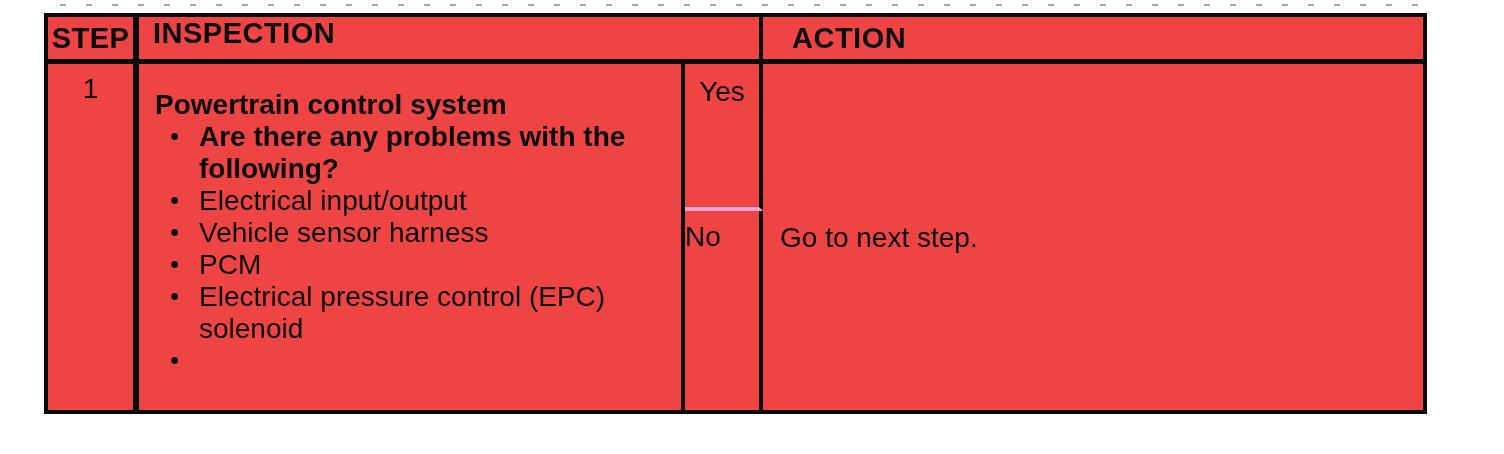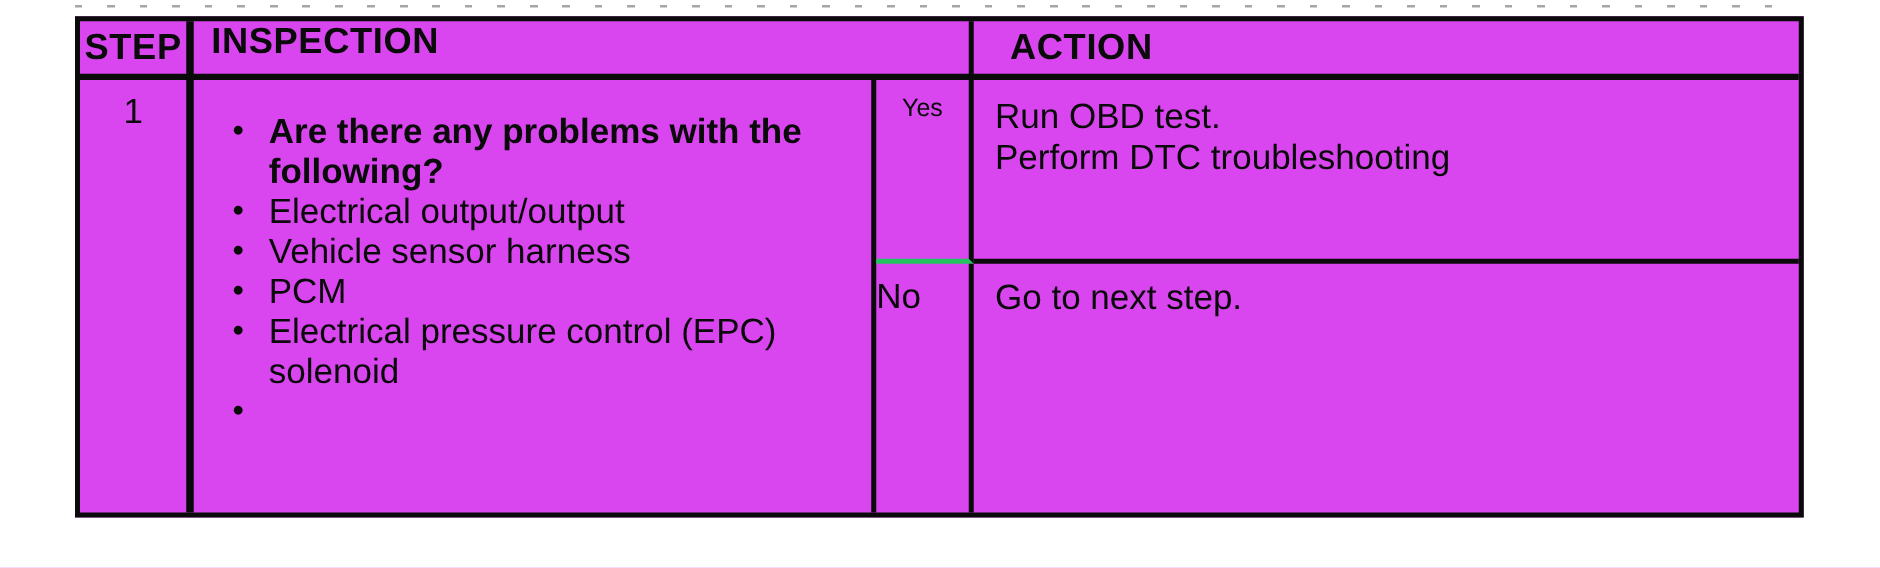--- a/index.html
+++ b/index.html
@@ -14,27 +14,27 @@
   .page { position: relative; width: 1504px; height: 454px; background: #fff; }
 
   
   .scan-artifact {
     position: absolute; left: 60px; top: 4px; width: 1370px; height: 2px;
     background: repeating-linear-gradient(90deg,
       rgba(0,0,0,0.35) 0 6px, rgba(0,0,0,0) 6px 26px);
   }
 
   .ttable {
-    position: absolute; left: 60px; top: 13px;
+    position: absolute; left: 44px; top: 13px;
     width: 1383px; height: 401px;
     border: 4px solid #0a0a0a;
     display: grid;
     grid-template-columns: 91px 546px 78px 1fr;
     grid-template-rows: 47px 147px 1fr;
-    background: #d946ef;
+    background: #ef4444;
   }
 
   .cell { overflow: hidden; }
 
   
   .hdr { font-weight: bold; font-size: 29px; letter-spacing: 0.5px; }
   .hdr-step {
     grid-column: 1; grid-row: 1;
     border-right: 6px solid #0a0a0a;
     border-bottom: 5px solid #0a0a0a;
@@ -69,22 +69,22 @@
   .bullet-list { margin: 0; padding: 0; list-style: none; }
   .bullet-list li { position: relative; padding-left: 44px; margin: 0; }
   .bullet-list li .marker {
     position: absolute; left: 15px; top: -1px; font-size: 26px;
   }
   .bullet-bold { font-weight: bold; }
 
   .answer-yes {
     grid-column: 3; grid-row: 2;
     border-right: 4px solid #0a0a0a;
-    border-bottom: 4px solid #22c55e;
-    text-align: center; padding-top: 12px; font-size: 20px;
+    border-bottom: 4px solid #f9a8d4;
+    text-align: center; padding-top: 12px; font-size: 28px;
   }
   .action-yes {
     grid-column: 4; grid-row: 2;
     border-bottom: 4px solid #0a0a0a;
     padding: 12px 10px 0 17px; font-size: 28px; line-height: 33px;
   }
   .answer-no {
     grid-column: 3; grid-row: 3;
     border-right: 4px solid #0a0a0a;
     padding-top: 10px; font-size: 28px;
@@ -111,28 +111,29 @@
     </div>
     <div class="cell hdr hdr-action">
       <span>ACTION</span>
     </div>
 
     <div class="cell step-cell">
       <span>1</span>
     </div>
 
     <div class="cell insp-cell">
+      <div class="insp-title">Powertrain control system</div>
       <ul class="bullet-list">
         <li>
           <span class="marker">•</span>
           <span class="bullet-bold">Are there any problems with the following?</span>
         </li>
         <li>
           <span class="marker">•</span>
-          <span>Electrical output/output</span>
+          <span>Electrical input/output</span>
         </li>
         <li>
           <span class="marker">•</span>
           <span>Vehicle sensor harness</span>
         </li>
         <li>
           <span class="marker">•</span>
           <span>PCM</span>
         </li>
         <li>
@@ -141,24 +142,20 @@
         </li>
         <li>
           <span class="marker">•</span>
         </li>
       </ul>
     </div>
 
     <div class="cell answer-yes">
       <span>Yes</span>
     </div>
-    <div class="cell action-yes">
-      <div>Run OBD test.</div>
-      <div>Perform DTC troubleshooting</div>
-    </div>
 
     <div class="cell answer-no">
       <span>No</span>
     </div>
     <div class="cell action-no">
       <div>Go to next step.</div>
     </div>
 
   </div>
 </div>

